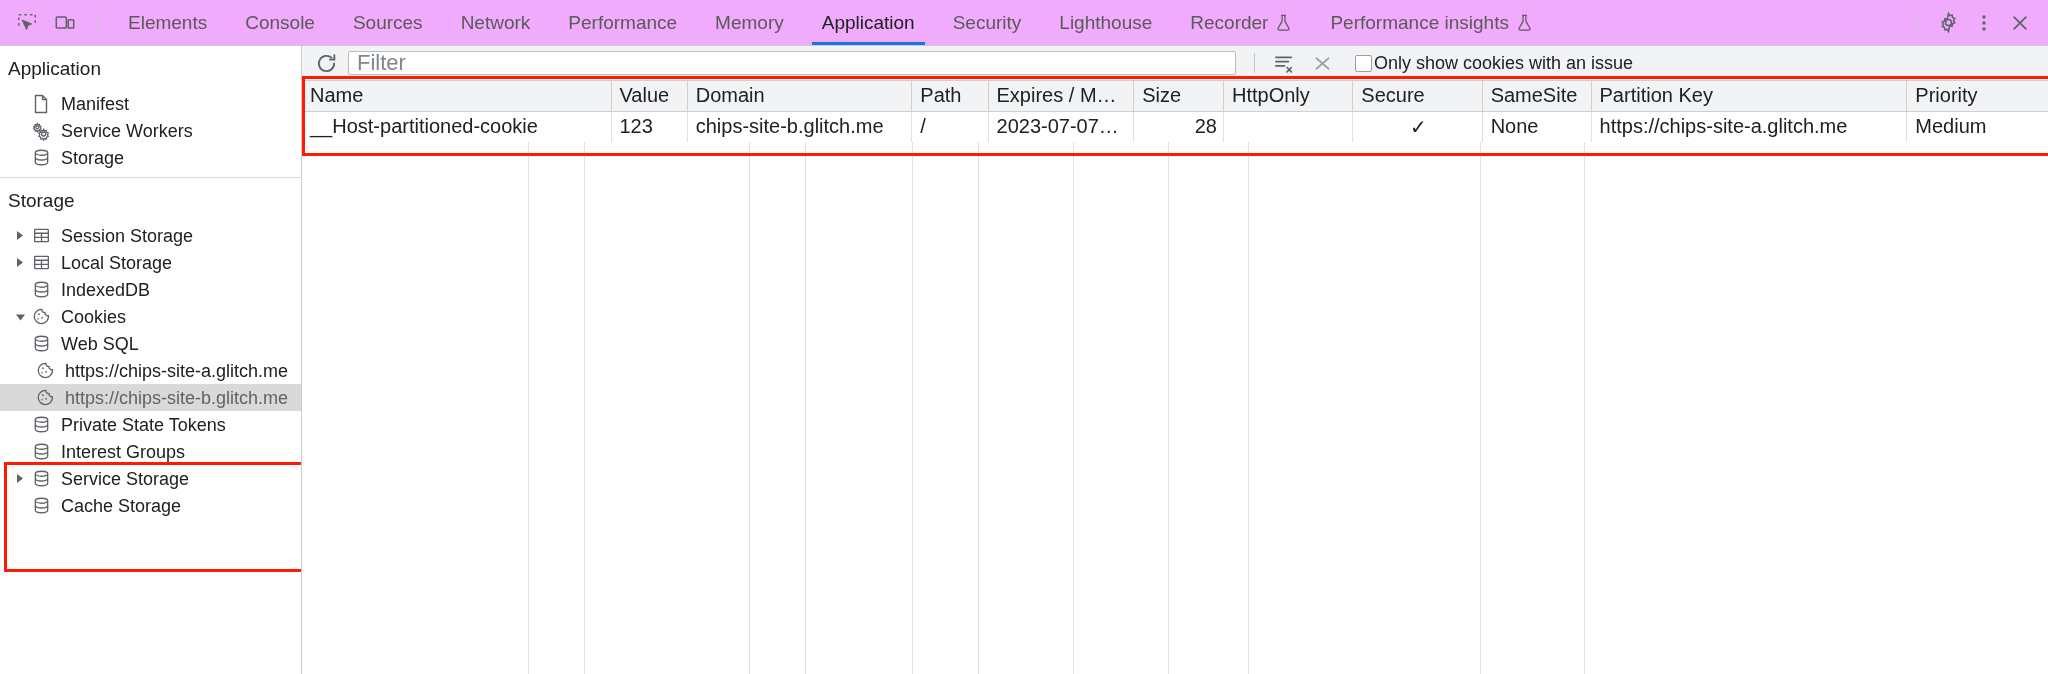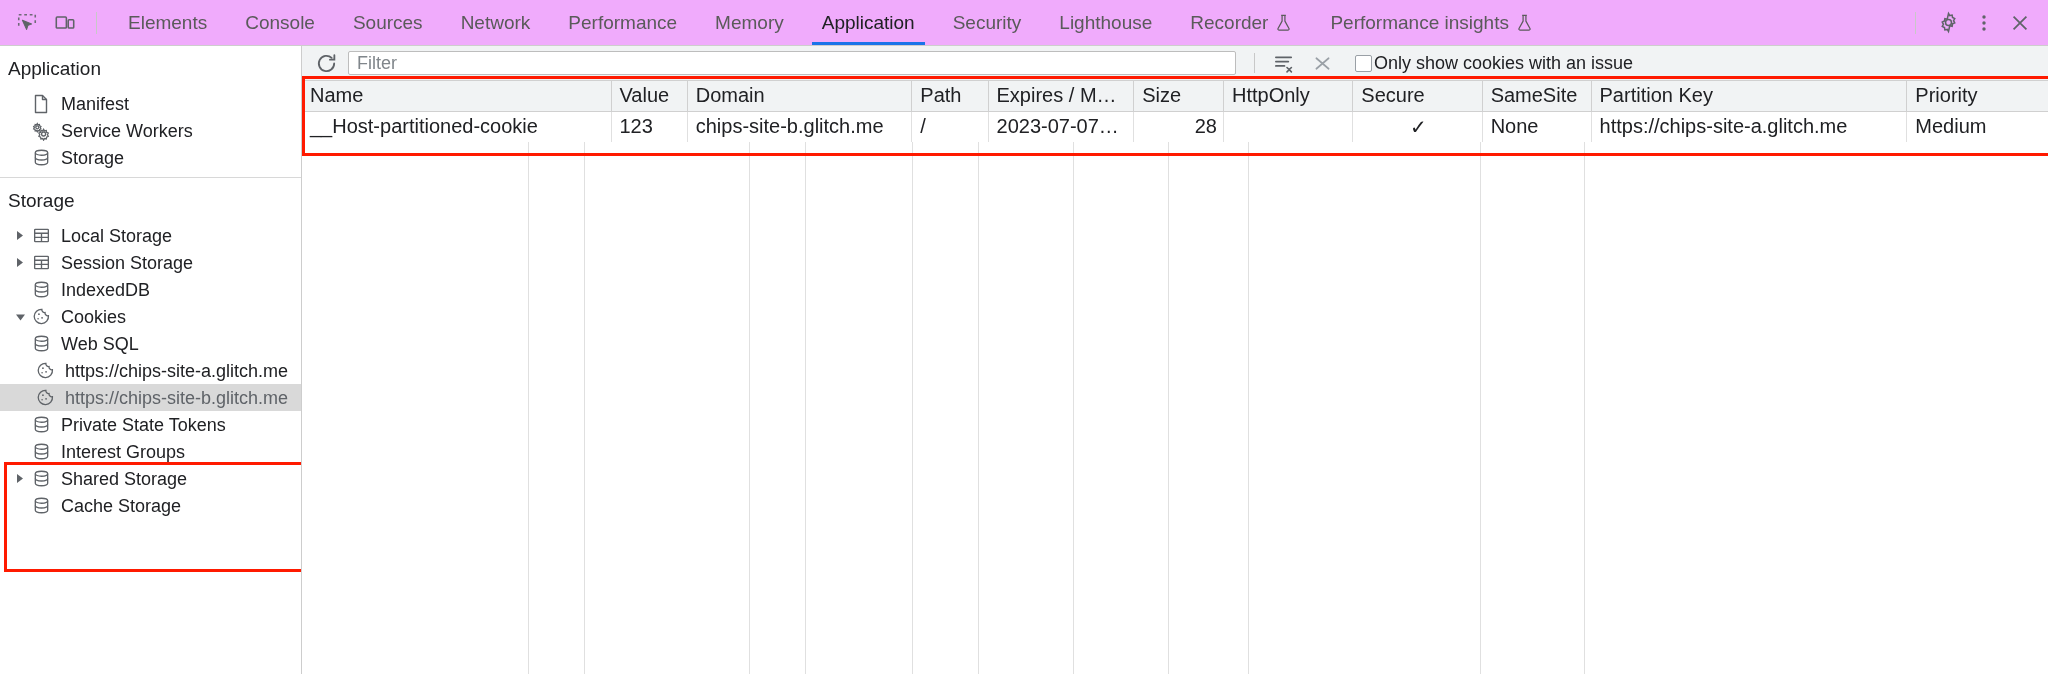--- a/index.html
+++ b/index.html
@@ -108,21 +108,21 @@
     width: 28px; height: 26px; display: flex; align-items: center; justify-content: center;
     color: #5f6368;
   }
   .filter-input {
     flex: 0 0 auto;
     width: 888px;
     height: 24px;
     background: #ffffff;
     border: 1px solid #bdbdbd;
     border-radius: 2px;
-    font-size: 18px;
+    font-size: 22px;
     color: #202124;
     padding: 0 8px;
     font-family: "Liberation Sans", sans-serif;
     outline: none;
   }
   .filter-input::placeholder { color: #80868b; }
   .fb-sep { width: 1px; height: 20px; background: #c8c8c8; margin: 0 6px 0 10px; }
   .fb-btn {
     width: 30px; height: 26px; display: flex; align-items: center; justify-content: center;
     color: #5f6368;
@@ -324,36 +324,36 @@
           <svg width="10" height="11" viewBox="0 0 10 11" fill="currentColor">
               <path d="M2 1l6 4.5L2 10z"></path>
             </svg>
         </span>
         <span class="tree-icon">
           <svg width="19" height="19" viewBox="0 0 20 20" fill="none" stroke="currentColor" stroke-width="1.4">
             <rect x="2.8" y="3.5" width="14.4" height="13" rx="0.8"></rect>
             <path d="M2.8 7.6h14.4M2.8 12h14.4M10 7.6v8.9"></path>
           </svg>
         </span>
-        <span class="tree-label">Local Storage</span>
+        <span class="tree-label">Session Storage</span>
       </div>
 
       <div class="tree-item">
         <span class="twisty">
           <svg width="10" height="11" viewBox="0 0 10 11" fill="currentColor">
               <path d="M2 1l6 4.5L2 10z"></path>
             </svg>
         </span>
         <span class="tree-icon">
           <svg width="19" height="19" viewBox="0 0 20 20" fill="none" stroke="currentColor" stroke-width="1.4">
             <rect x="2.8" y="3.5" width="14.4" height="13" rx="0.8"></rect>
             <path d="M2.8 7.6h14.4M2.8 12h14.4M10 7.6v8.9"></path>
           </svg>
         </span>
-        <span class="tree-label">Session Storage</span>
+        <span class="tree-label">Local Storage</span>
       </div>
 
       <div class="tree-item">
         <span class="twisty empty"></span>
         <span class="tree-icon">
           <svg width="19" height="19" viewBox="0 0 20 20" fill="none" stroke="currentColor" stroke-width="1.4">
             <ellipse cx="10" cy="5" rx="6.5" ry="2.6"></ellipse>
             <path d="M3.5 5v10c0 1.4 2.9 2.6 6.5 2.6s6.5-1.2 6.5-2.6V5"></path>
             <path d="M3.5 10c0 1.4 2.9 2.6 6.5 2.6s6.5-1.2 6.5-2.6"></path>
           </svg>
@@ -444,21 +444,21 @@
               <path d="M2 1l6 4.5L2 10z"></path>
             </svg>
         </span>
         <span class="tree-icon">
           <svg width="19" height="19" viewBox="0 0 20 20" fill="none" stroke="currentColor" stroke-width="1.4">
             <ellipse cx="10" cy="5" rx="6.5" ry="2.6"></ellipse>
             <path d="M3.5 5v10c0 1.4 2.9 2.6 6.5 2.6s6.5-1.2 6.5-2.6V5"></path>
             <path d="M3.5 10c0 1.4 2.9 2.6 6.5 2.6s6.5-1.2 6.5-2.6"></path>
           </svg>
         </span>
-        <span class="tree-label">Shared Storage</span>
+        <span class="tree-label">Service Storage</span>
       </div>
 
       <div class="tree-item">
         <span class="twisty empty"></span>
         <span class="tree-icon">
           <svg width="19" height="19" viewBox="0 0 20 20" fill="none" stroke="currentColor" stroke-width="1.4">
             <ellipse cx="10" cy="5" rx="6.5" ry="2.6"></ellipse>
             <path d="M3.5 5v10c0 1.4 2.9 2.6 6.5 2.6s6.5-1.2 6.5-2.6V5"></path>
             <path d="M3.5 10c0 1.4 2.9 2.6 6.5 2.6s6.5-1.2 6.5-2.6"></path>
           </svg>

